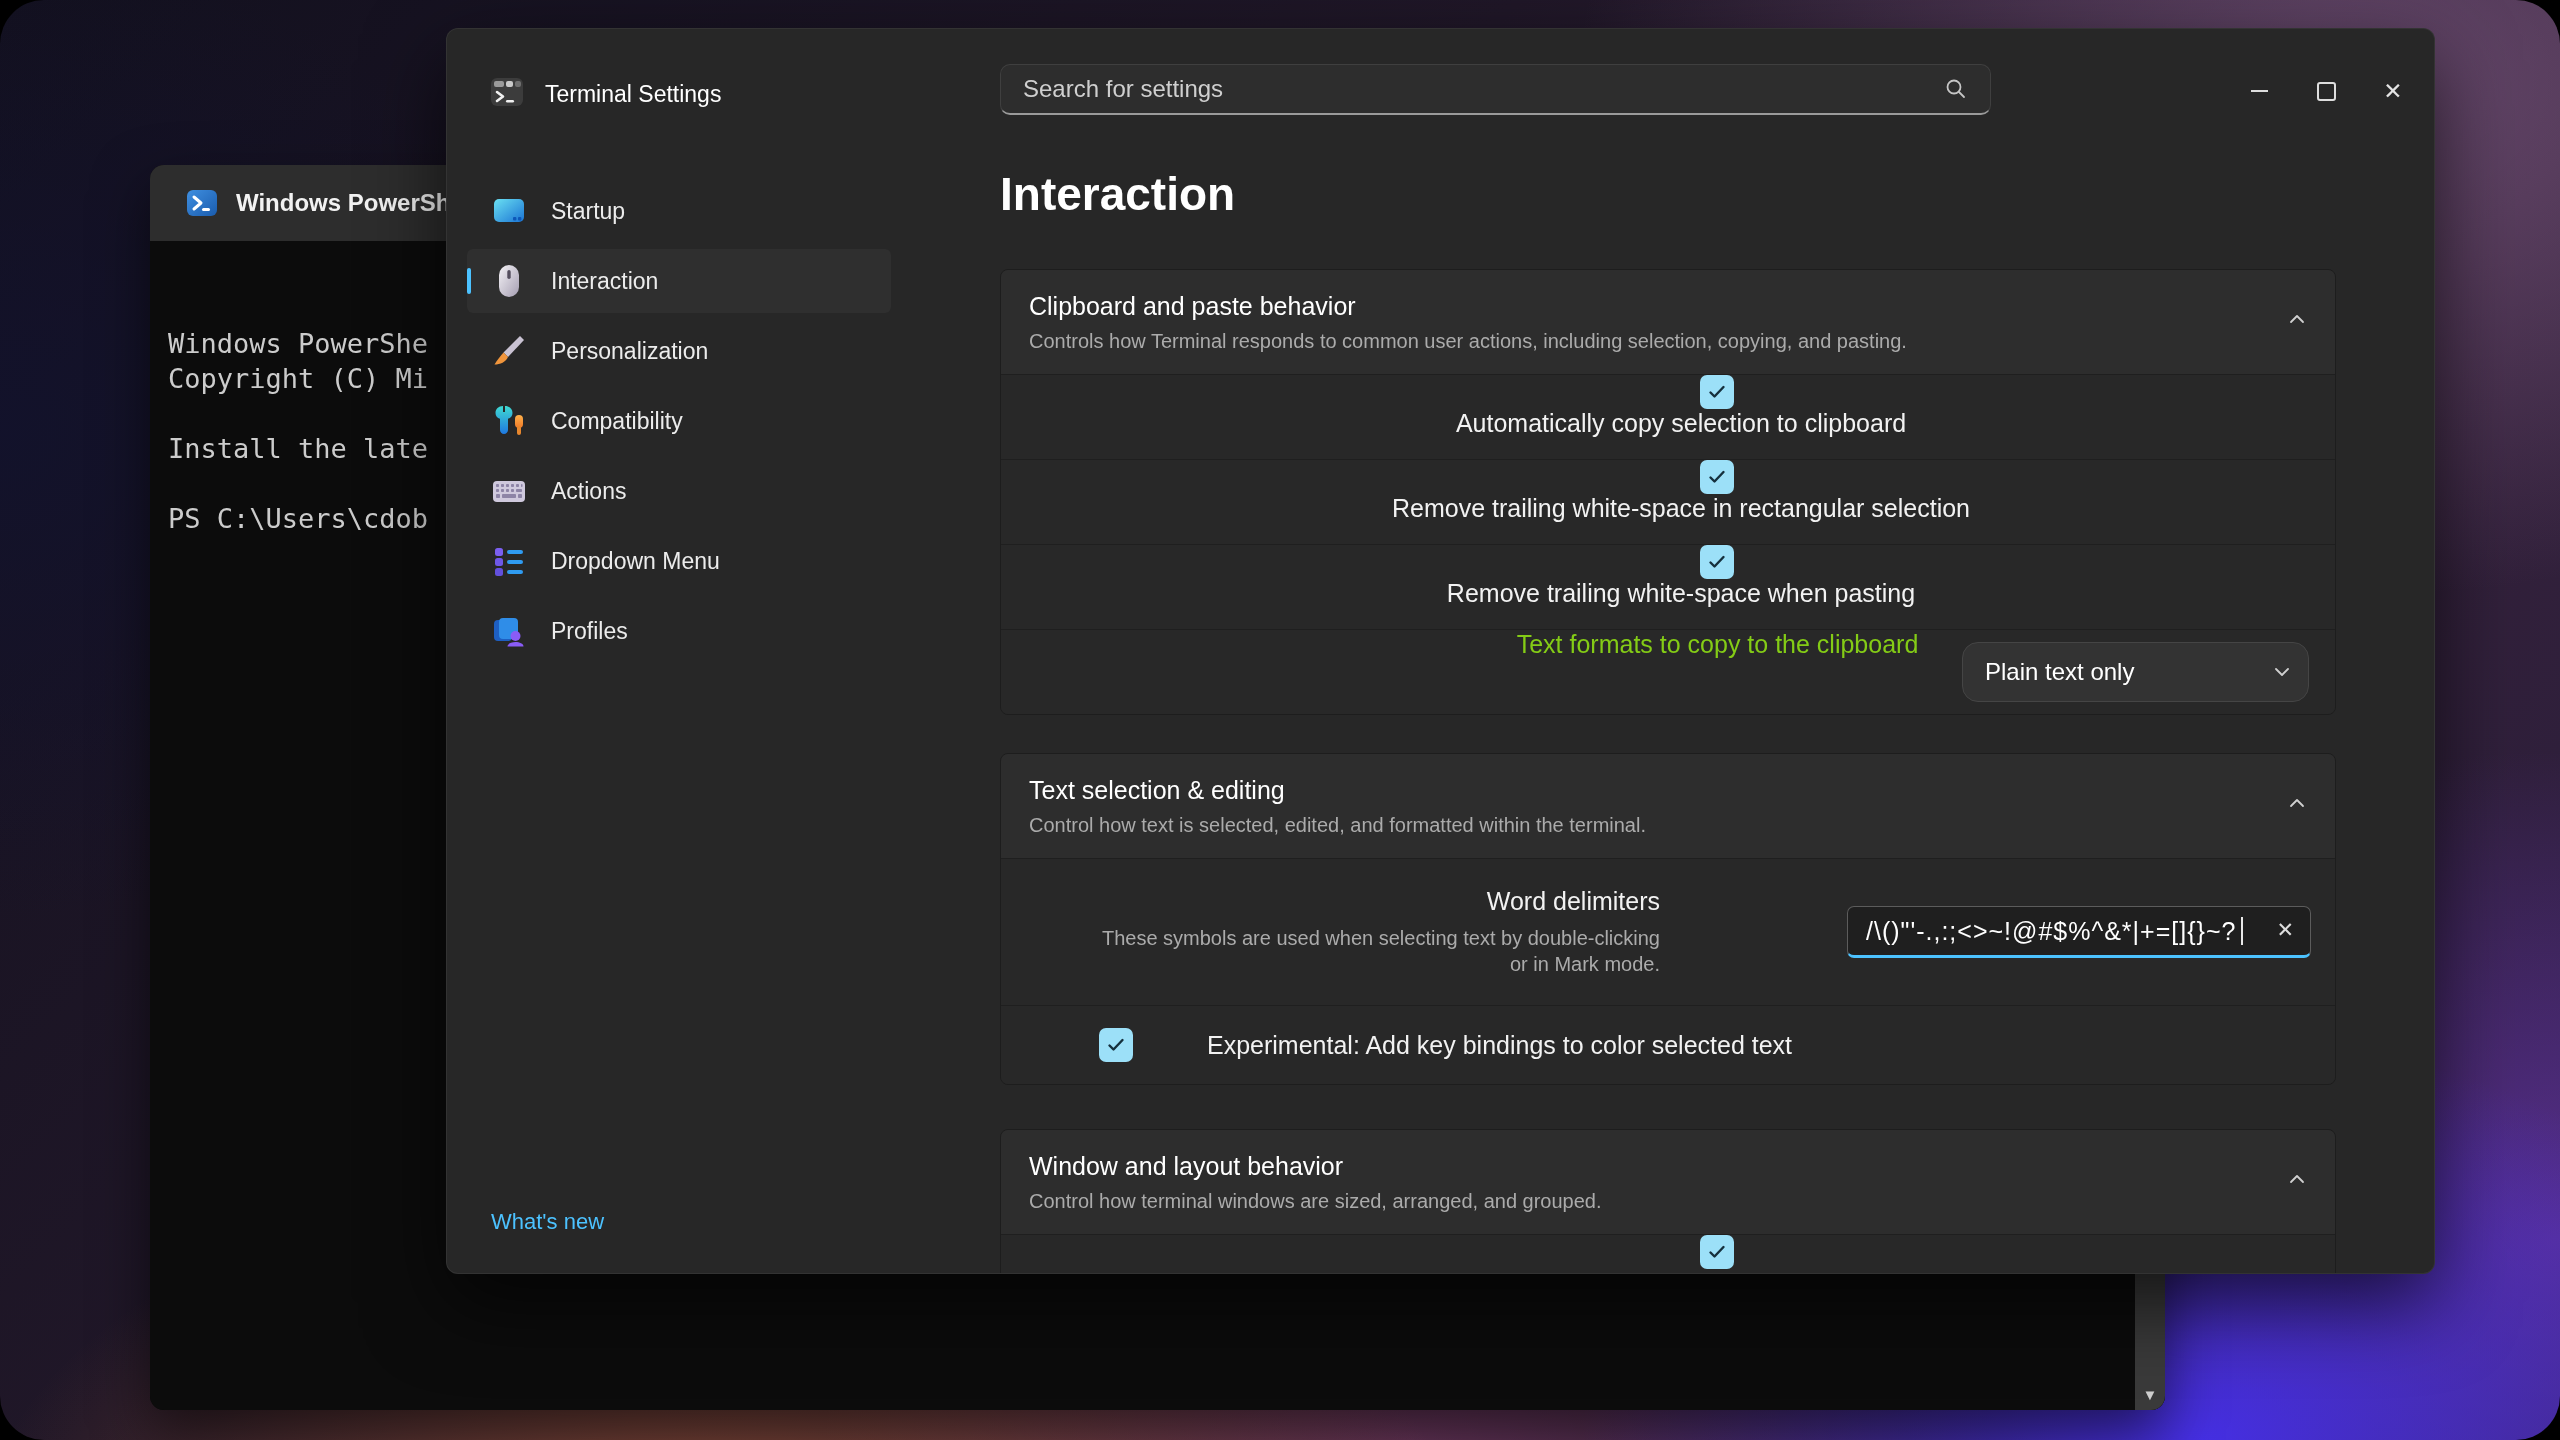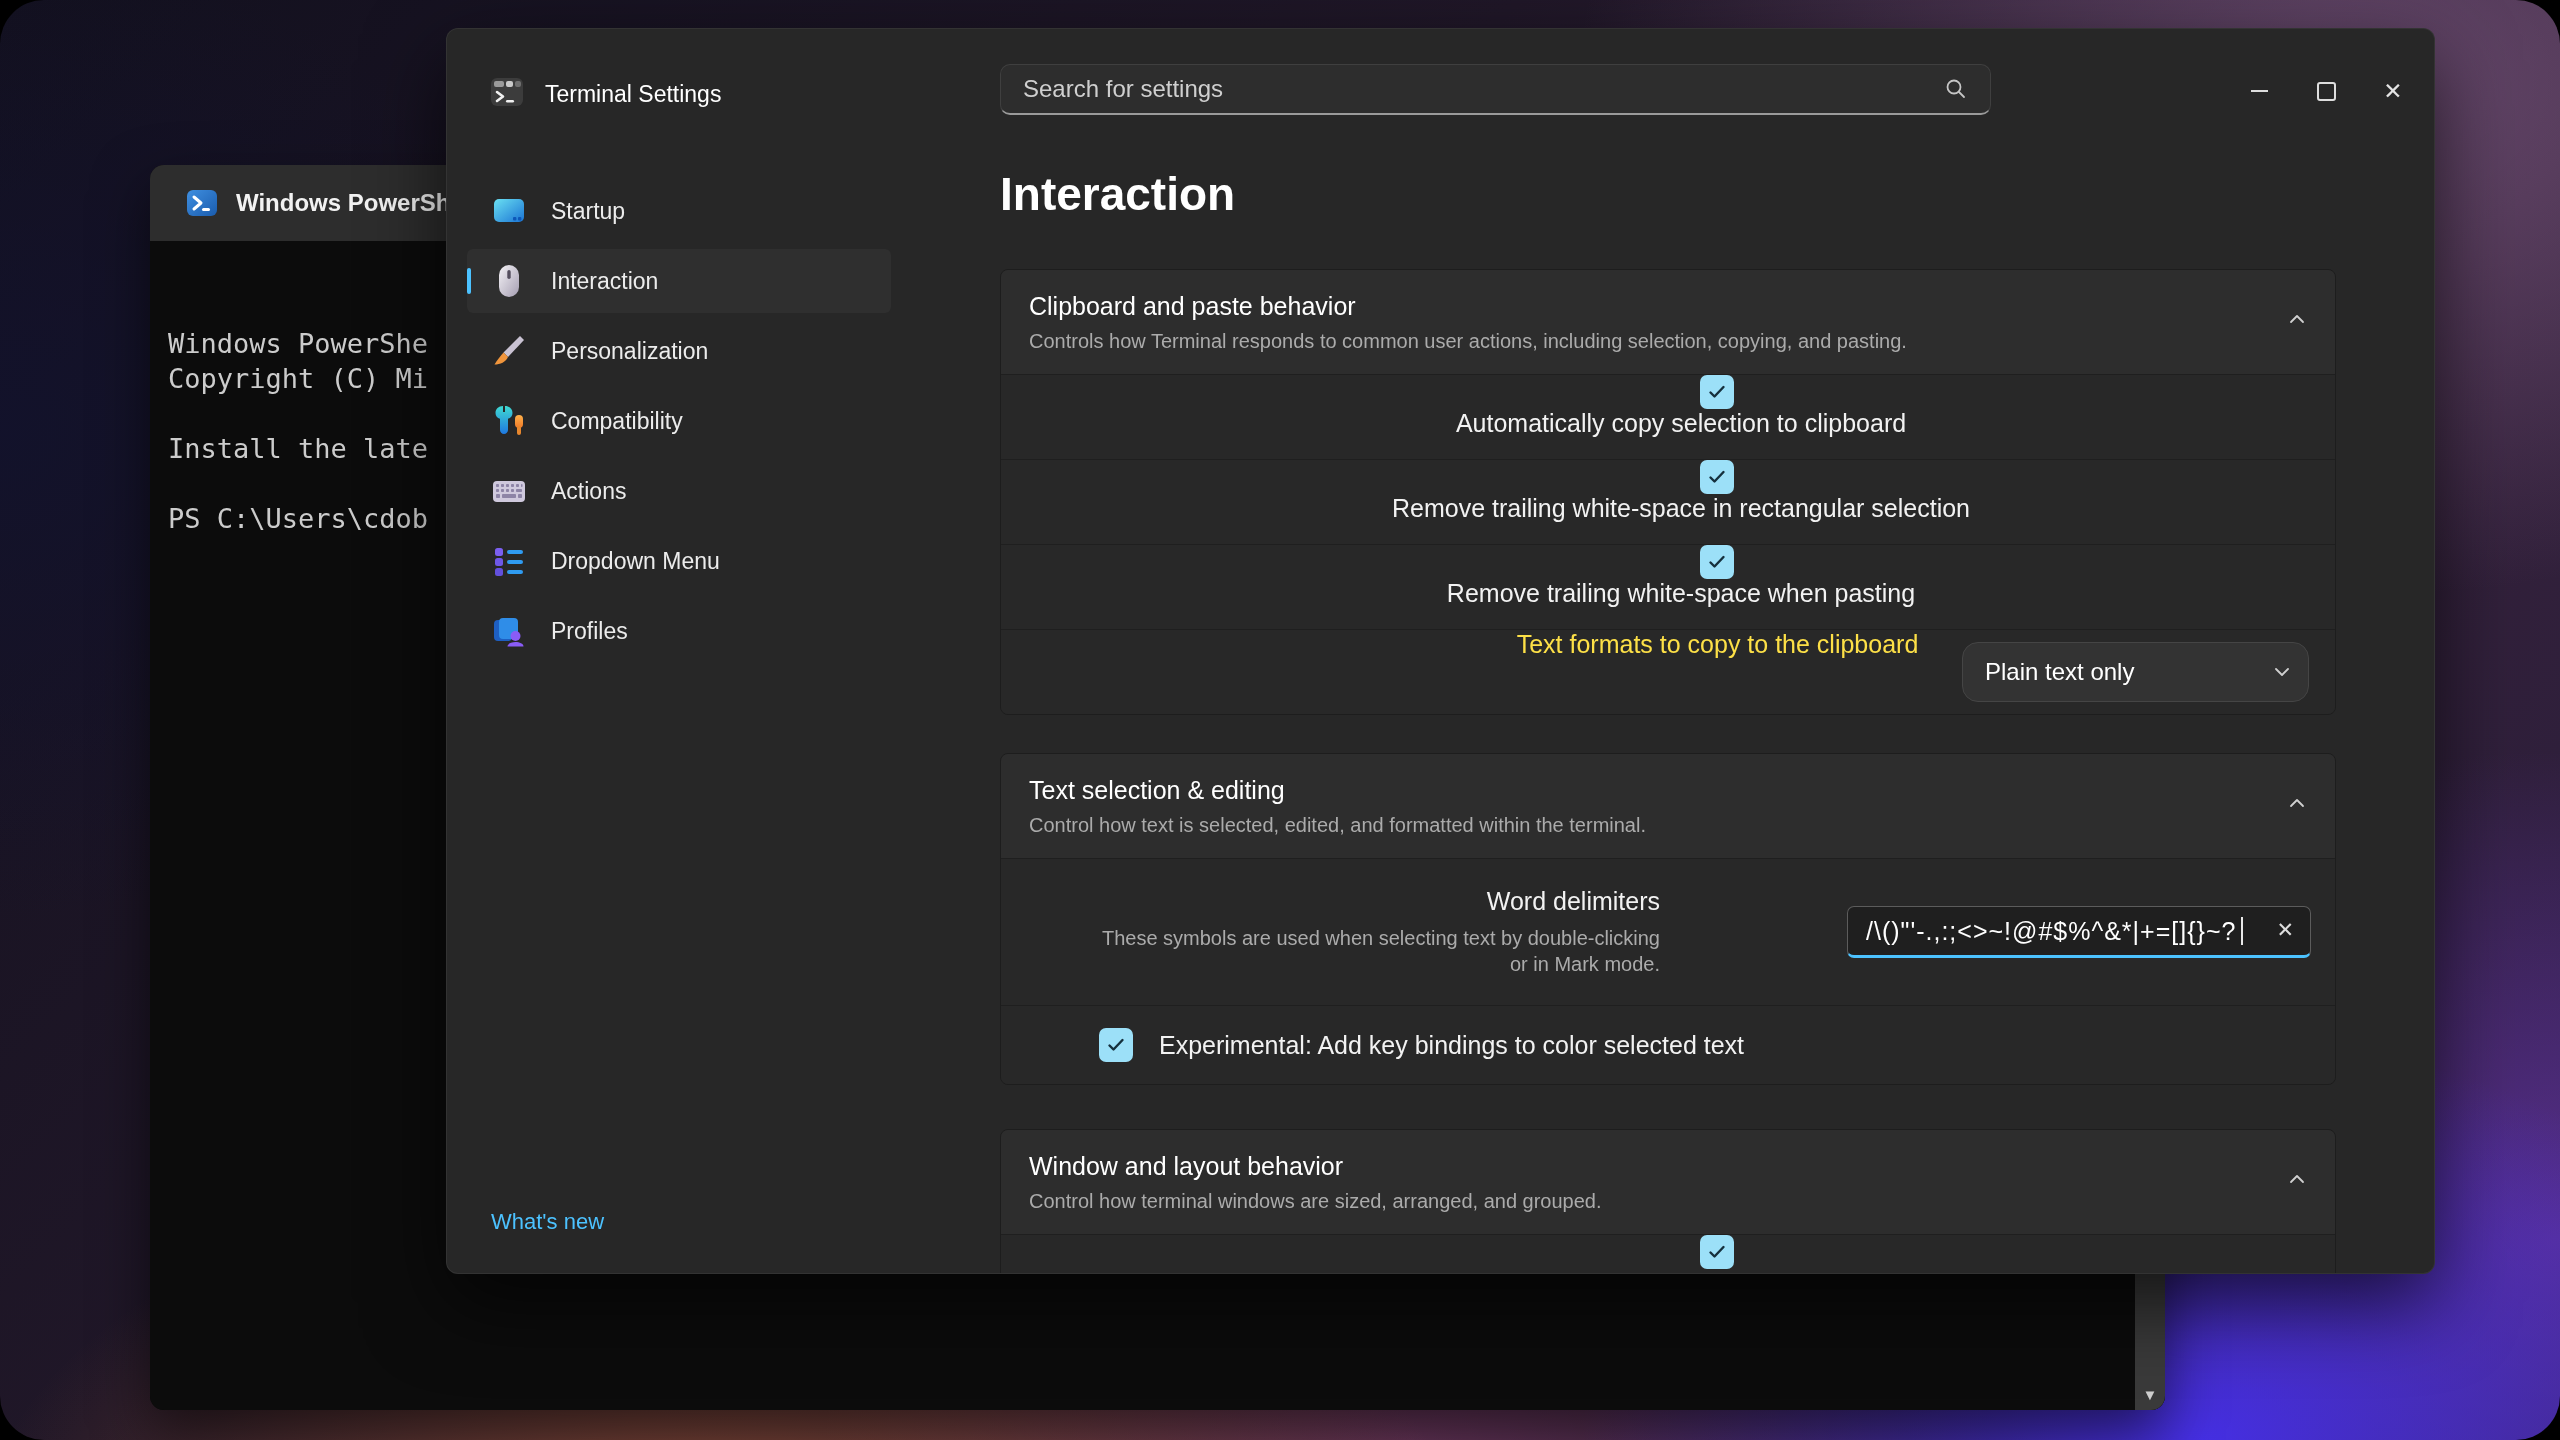--- a/index.html
+++ b/index.html
@@ -66,25 +66,25 @@
   .page-title{position:absolute;left:553px;top:138px;font-size:46px;font-weight:600;color:#ffffff;}
   .card{position:absolute;left:553px;width:1336px;border-radius:8px;overflow:hidden;
         background:#282828;border:1px solid #1d1d1d;box-sizing:border-box;}
   .card1{top:240px;} .card2{top:724px;} .card3{top:1100px;height:320px;}
   .card-header{height:104px;background:#2d2d2d;position:relative;}
   .sec-title{position:absolute;left:28px;top:22px;font-size:25px;color:#ffffff;}
   .sec-desc{position:absolute;left:28px;top:60px;font-size:20px;color:#ababab;}
   .chev-up{position:absolute;right:30px;top:44px;}
   .row{position:relative;border-top:1px solid #1f1f1f;background:#282828;
        display:flex;align-items:center;}
-  .row.h84{height:84px;flex-direction:column;} .row.h146{height:146px;text-align:right;} .row.h78{height:78px;}
+  .row.h84{height:84px;flex-direction:column;} .row.h146{height:146px;text-align:right;} .row.h78{height:78px;gap:48px;}
   .cb{margin-left:98px;width:34px;height:34px;border-radius:7px;background:#9ce0f8;flex:0 0 34px;
       display:flex;align-items:center;justify-content:center;}
   .cb-label{margin-left:26px;font-size:25px;color:#f2f2f2;}
-  .row-label{margin-left:99px;font-size:25px;color:#fde047;}
+  .row-label{margin-left:99px;font-size:25px;color:#84cc16;}
   .dropdown{position:absolute;right:26px;top:12px;width:347px;height:60px;box-sizing:border-box;
             background:#333333;border:1px solid #454545;border-radius:16px;
             display:flex;align-items:center;}
   .dd-value{margin-left:22px;font-size:24px;color:#ffffff;flex:1;}
   .dd-chev{margin-right:18px;}
   .word-text{margin-left:99px;}
   .word-title{font-size:25px;color:#f2f2f2;margin-bottom:9px;}
   .word-desc{font-size:20px;color:#ababab;line-height:26px;max-width:560px;}
   .textbox{position:absolute;right:24px;top:47px;width:464px;height:52px;box-sizing:border-box;
            background:#1f1f1f;border:1px solid #5c5c5c;border-bottom:3px solid #4cc2ff;

